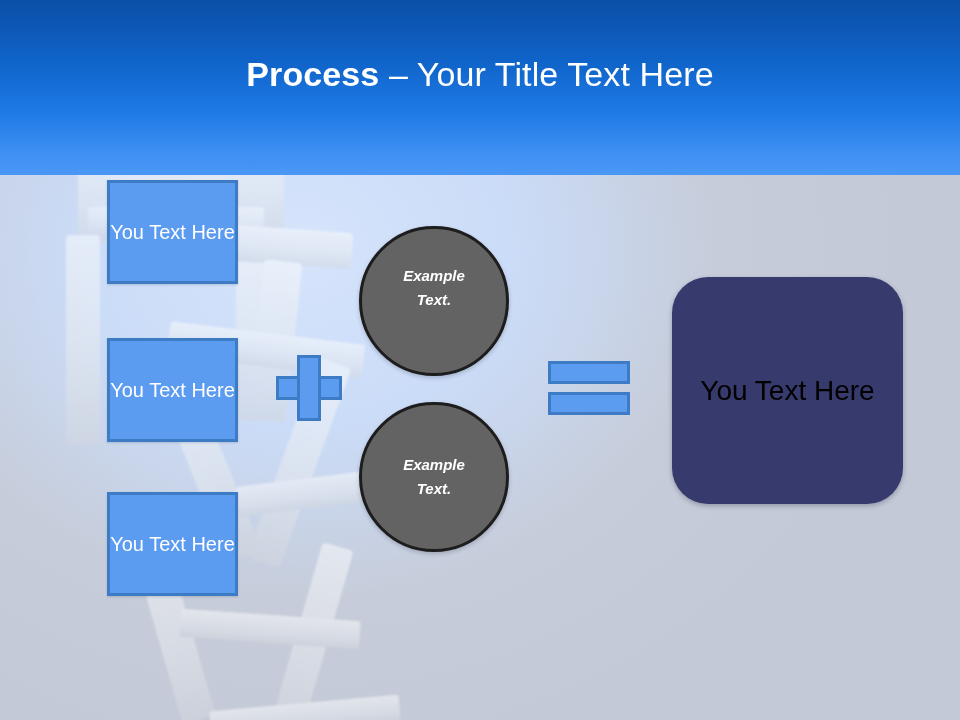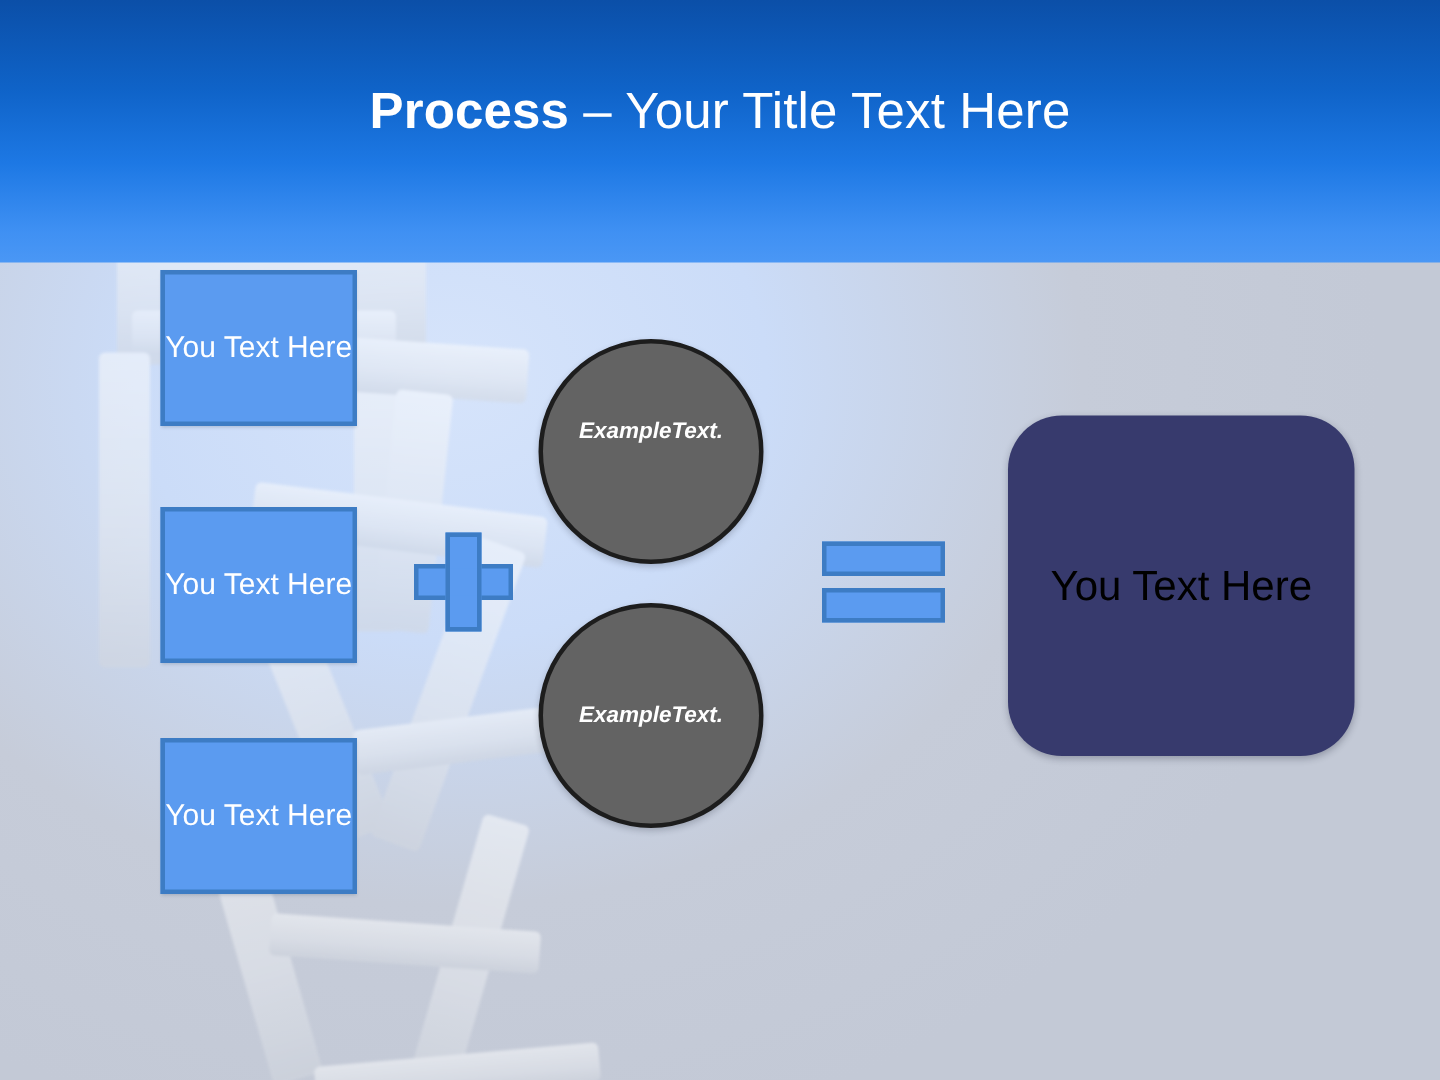--- a/index.html
+++ b/index.html
@@ -67,21 +67,21 @@
     position:absolute; background:#5b9bf0; border:3px solid #3d7cc4;
   }
   .plus .h { left:0; top:21px; width:66px; height:24px; }
   .plus .v { left:21px; top:0; width:24px; height:66px; }
   .plus .cover { background:#5b9bf0; border:none; left:24px; top:24px; width:18px; height:18px; }
 
   
   .circle {
     position:absolute; width:150px; height:150px; border-radius:50%;
     background:#636363; border:3px solid #1d1d1d;
-    display:flex; align-items:center; justify-content:center;
+    display:flex; flex-direction:column; align-items:center; justify-content:center;
     color:#ffffff; font-size:15px; line-height:24px; font-weight:bold; font-style:italic;
     text-align:center;
     box-shadow:0 2px 4px rgba(20,25,35,.22);
   }
   #circle1 { left:359px; top:226px; padding-bottom:26px; }
   #circle2 { left:359px; top:402px; }
 
   
   .equals { position:absolute; left:548px; top:361px; width:82px; height:54px; }
   .equals span {

